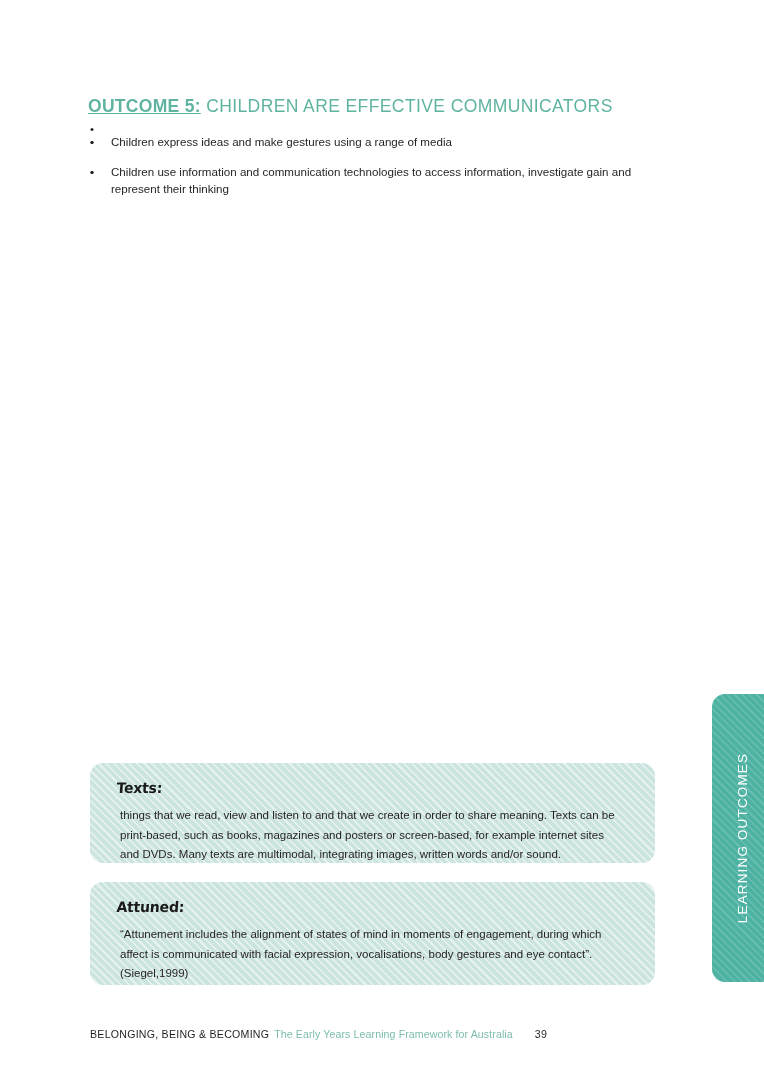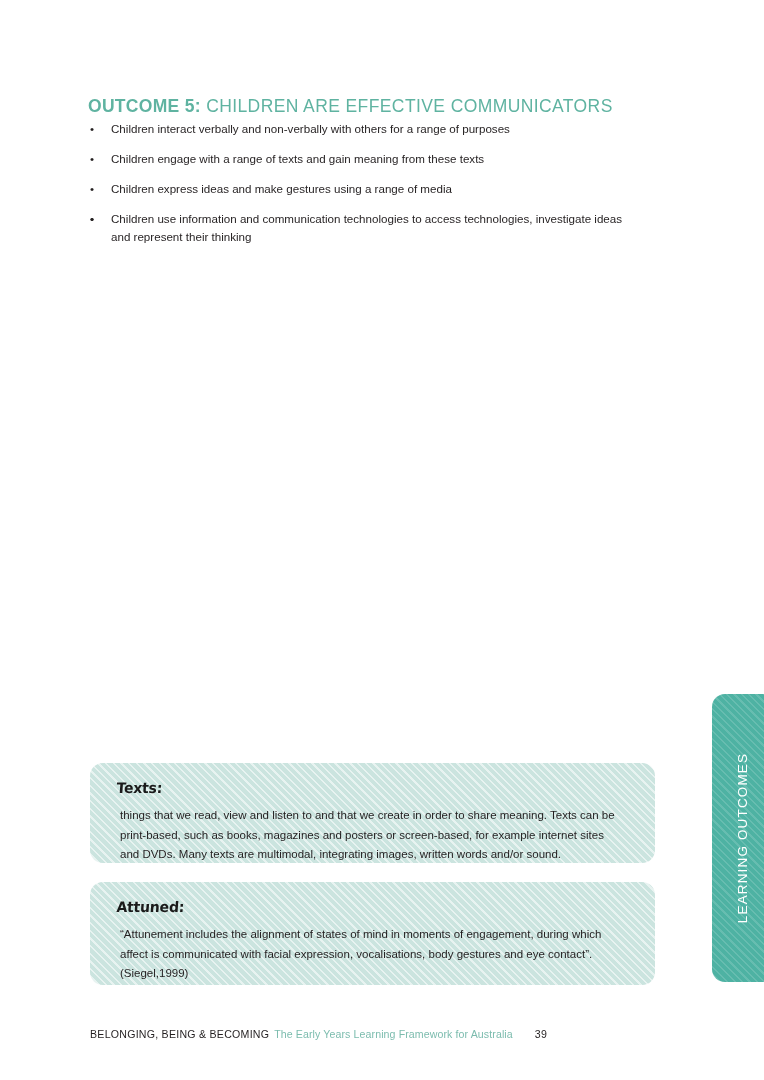--- a/index.html
+++ b/index.html
@@ -22,20 +22,21 @@
     left: 88px;
     top: 84px;
     font-size: 17.5px;
     letter-spacing: 0.2px;
     color: #5fb3a1;
     white-space: nowrap;
   }
   .page-heading .hl-strong {
     font-weight: bold;
     letter-spacing: 0.3px;
+    text-decoration: underline;
   }
   .page-heading .hl-rest {
     font-weight: normal;
     letter-spacing: 0.4px;
     margin-top: 43px;
   }
 
   
   .outcome-list {
     position: absolute;
@@ -161,36 +162,34 @@
 </head>
 <body>
 
 <h1 class="page-heading">
   <span class="hl-strong">OUTCOME 5:</span><span class="hl-rest"> CHILDREN ARE EFFECTIVE COMMUNICATORS</span>
 </h1>
 
 <ul class="outcome-list" style="list-style:none;margin:0;padding:0;">
   <li class="outcome-item">
     <span class="bullet-dot">•</span>
-    <span>Children interact verbally and non-verbally with others for a range of purposes</span>
-  </li>
-  <li class="outcome-item">
-    <span class="bullet-dot">•</span>
-    <span>Children engage with a range of texts and gain meaning from these texts</span>
+  </li>
+  <li class="outcome-item">
+    <span class="bullet-dot">•</span>
   </li>
   <li class="outcome-item">
     <span class="bullet-dot">•</span>
     <span>Children express ideas and make gestures using a range of media</span>
   </li>
   <li class="outcome-item">
     <span class="bullet-dot">•</span>
   </li>
   <li class="outcome-item">
     <span class="bullet-dot">•</span>
-    <span>Children use information and communication technologies to access technologies, investigate ideas and represent their thinking</span>
+    <span>Children use information and communication technologies to access information, investigate gain and represent their thinking</span>
   </li>
 </ul>
 
 <div class="side-tab">
   <div class="side-tab-label">LEARNING OUTCOMES</div>
 </div>
 
 <div class="callout callout-texts">
   <div class="callout-term">Texts:</div>
   <p class="callout-body">things that we read, view and listen to and that we create in order to share meaning. Texts can be print-based, such as books, magazines and posters or screen-based, for example internet sites and DVDs. Many texts are multimodal, integrating images, written words and/or sound.</p>

